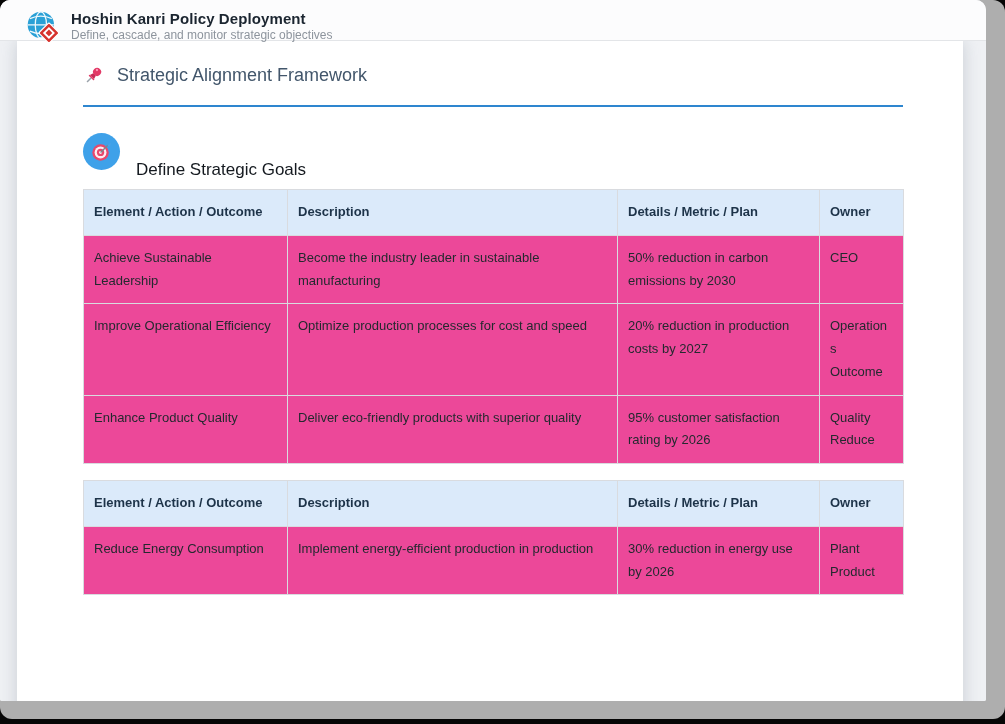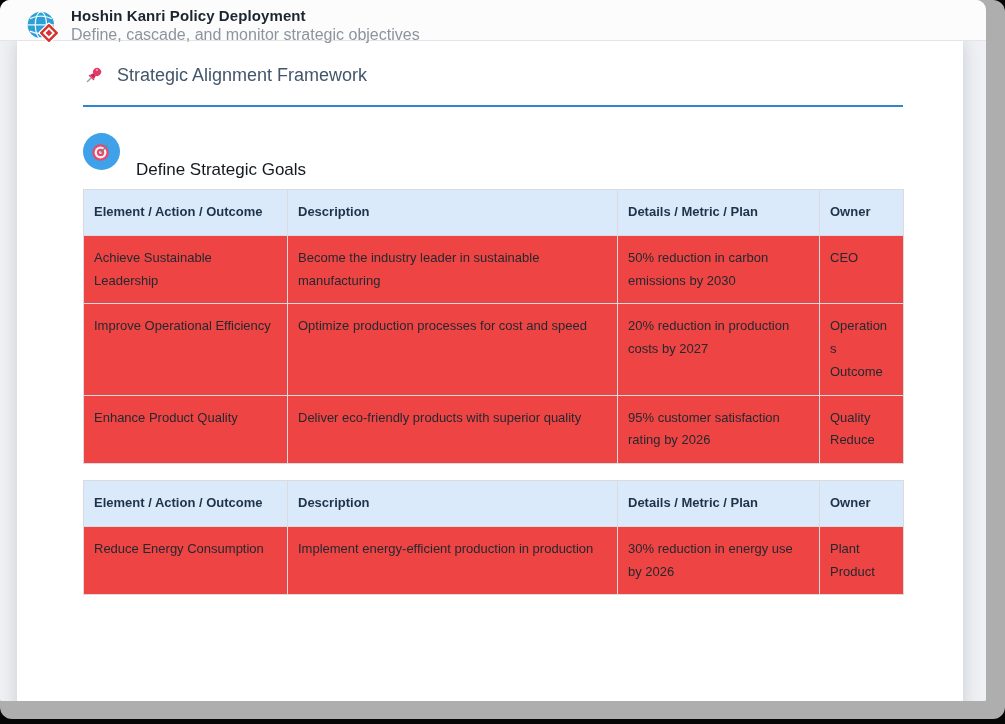--- a/index.html
+++ b/index.html
@@ -30,21 +30,21 @@
     height: 41px;
     background: #fcfcfd;
     border-bottom: 1px solid #e3e5e8;
     display: flex; align-items: center;
     padding: 12px 16px 0 26px;
     gap: 11px;
   }
   .logo { width: 34px; height: 34px; flex: 0 0 auto; margin-top: 1px; }
   .titles { display: flex; flex-direction: column; line-height: 1.22; }
   .app-title { font-size: 15px; font-weight: 700; color: #1b2530; letter-spacing: .1px; }
-  .app-subtitle { font-size: 16px; color: #8d949d; }
+  .app-subtitle { font-size: 12px; color: #8d949d; }
   
   .page {
     position: absolute; top: 41px; left: 0; right: 0; height: 700px;
     background: #eff1f4;
   }
   .card {
     position: absolute; left: 17px; top: 0;
     width: 946px; height: 700px;
     background: #ffffff;
     box-shadow: 0 0 16px rgba(110,120,135,.30);
@@ -72,21 +72,21 @@
   col.col-2 { width: 202px; }
   col.col-3 { width: 84px; }
   th, td {
     border: 1px solid #d9dbdf;
     text-align: left; vertical-align: top;
     padding: 11px 12px 11px 10px;
     font-size: 13px; line-height: 1.75;
     overflow-wrap: break-word; word-break: break-word;
   }
   th { background: #dbeafa; color: #1d3349; font-weight: 600; }
-  td { color: #24292f; background: #ef4444; }
+  td { color: #24292f; background: #ec4899; }
 </style>
 </head>
 <body>
 
 <div class="frame">
   <div class="window">
 
     <header class="app-header">
       <svg class="logo" viewBox="0 0 40 40" aria-hidden="true">
         <circle cx="17.5" cy="17.5" r="15.5" fill="#2aa0d6"></circle>

